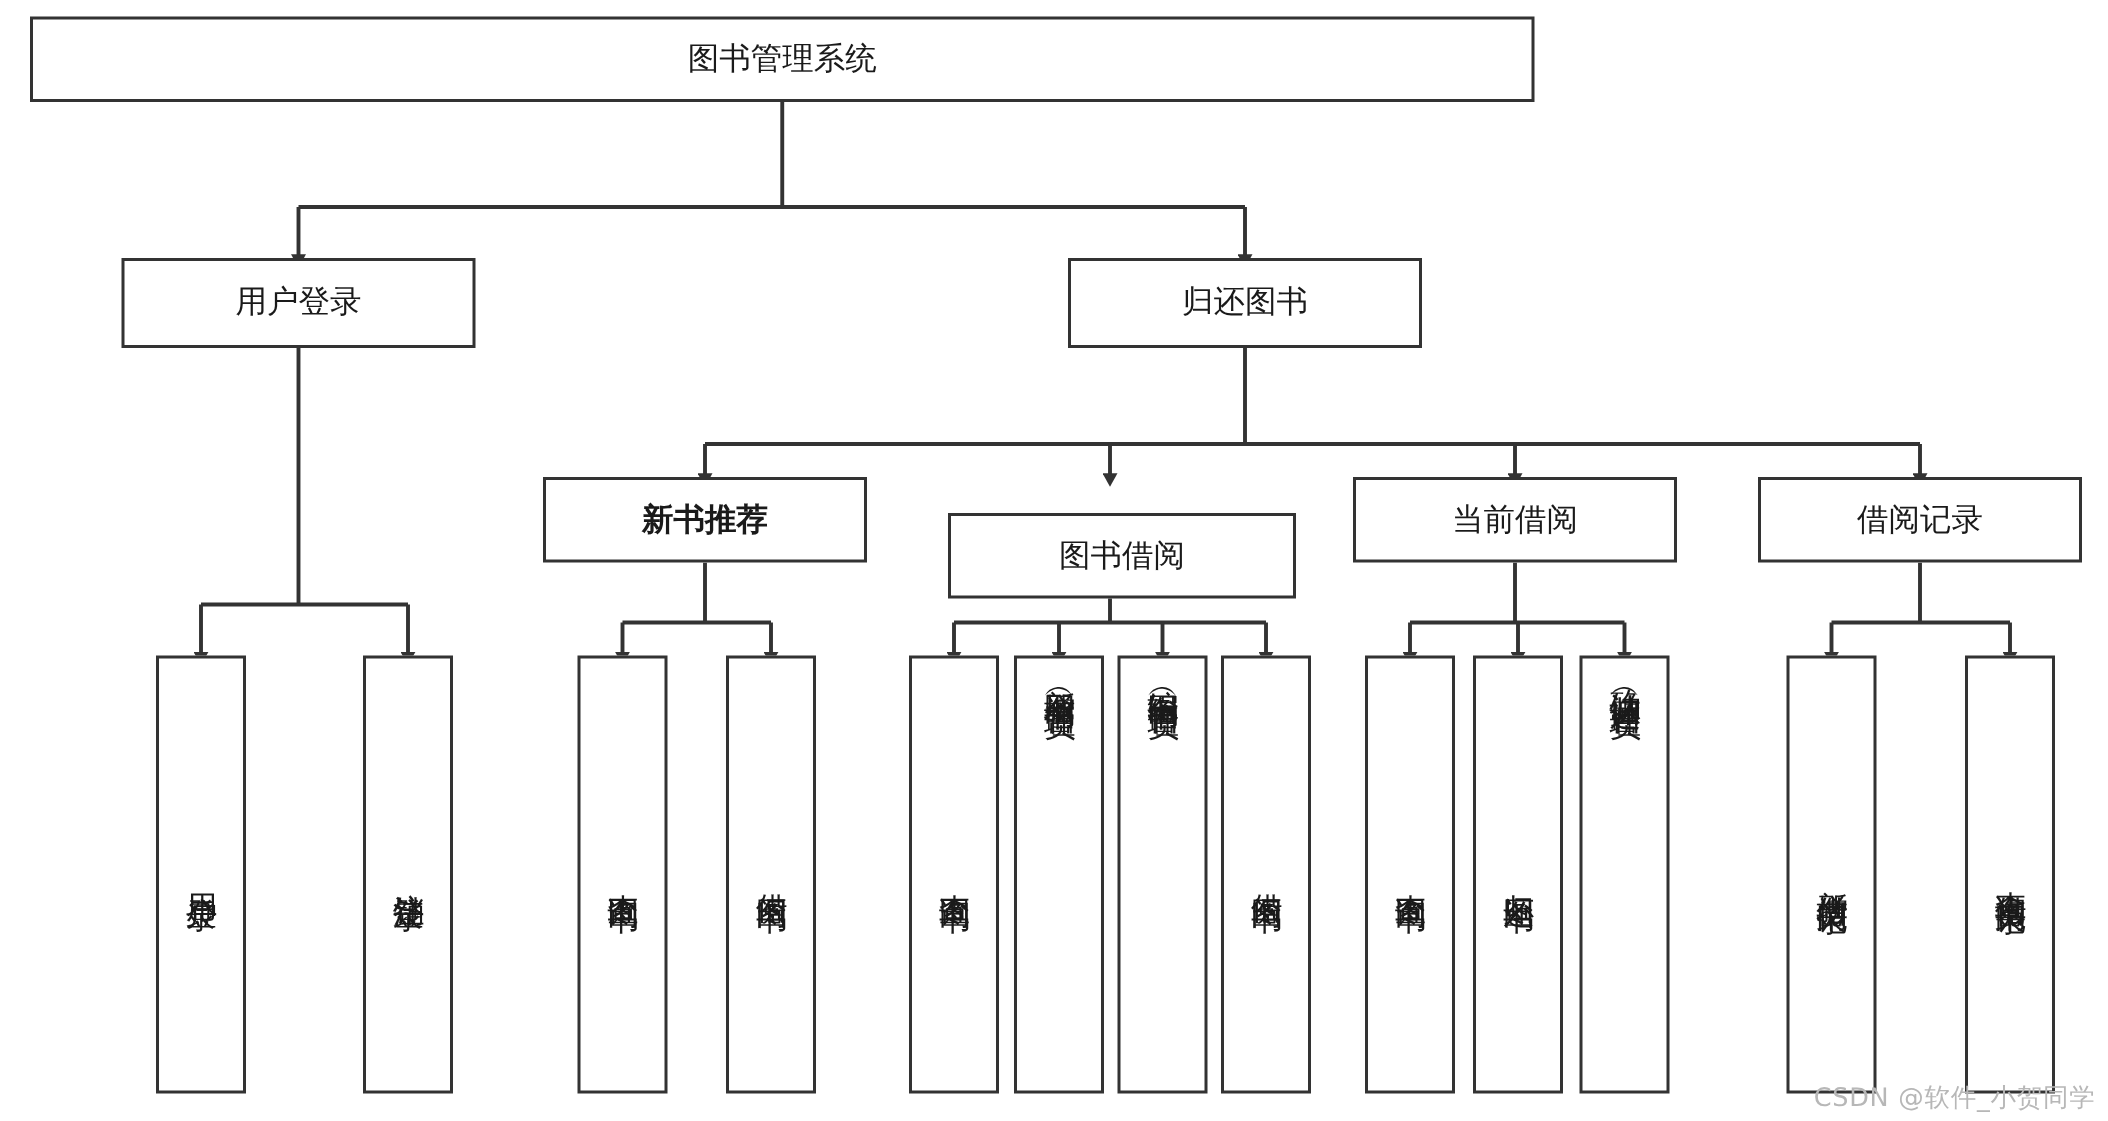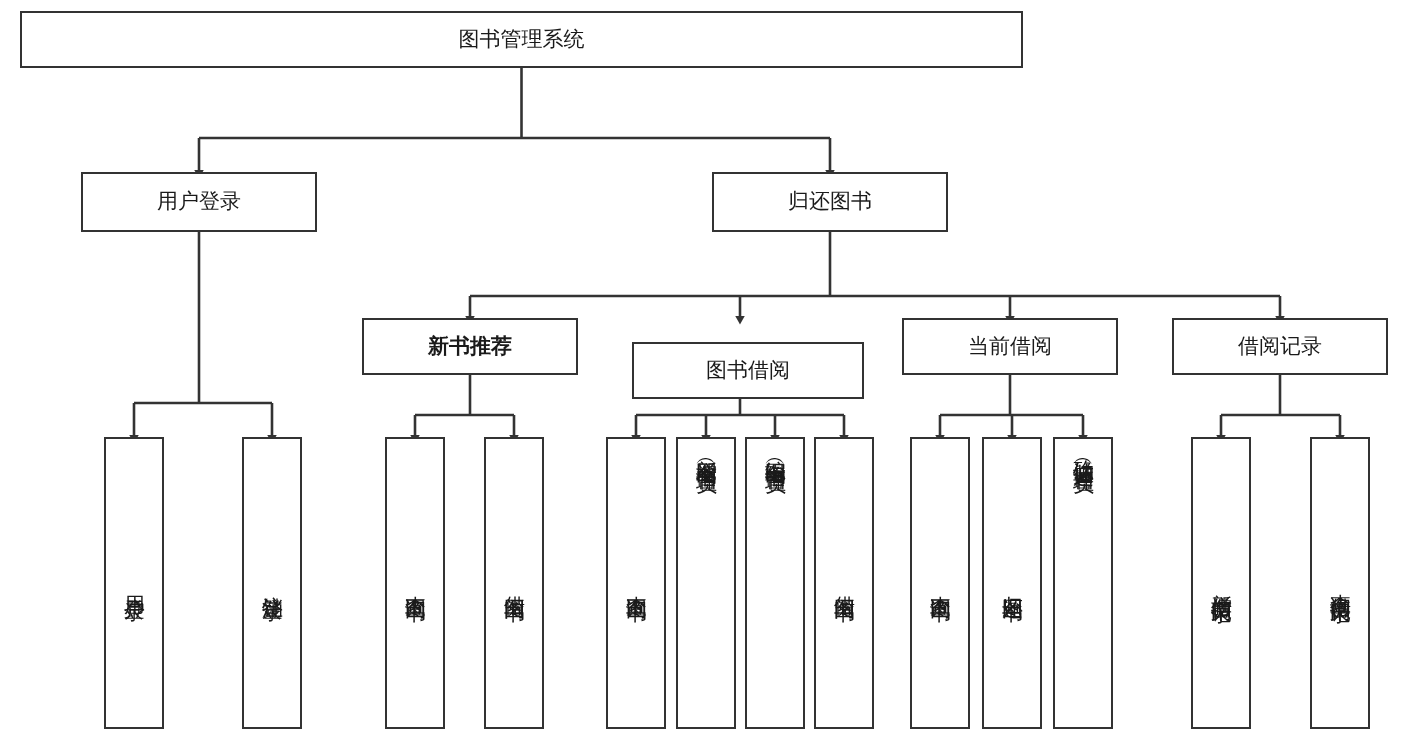--- a/index.html
+++ b/index.html
@@ -185,13 +185,14 @@
         <span class="node-label">确认归还（管理员）</span>
       </div>
       <div class="node v centered" style="left: 1191px; top: 437px; width: 60px; height: 292px;">
         <span class="node-label">新增借阅记录</span>
       </div>
       <div class="node v centered" style="left: 1310px; top: 437px; width: 60px; height: 292px;">
         <span class="node-label">查询借阅记录</span>
       </div>
     </div>
 
+  <div id="watermark">CSDN @软件_小贺同学</div>
 </div>
 
 </body></html>

